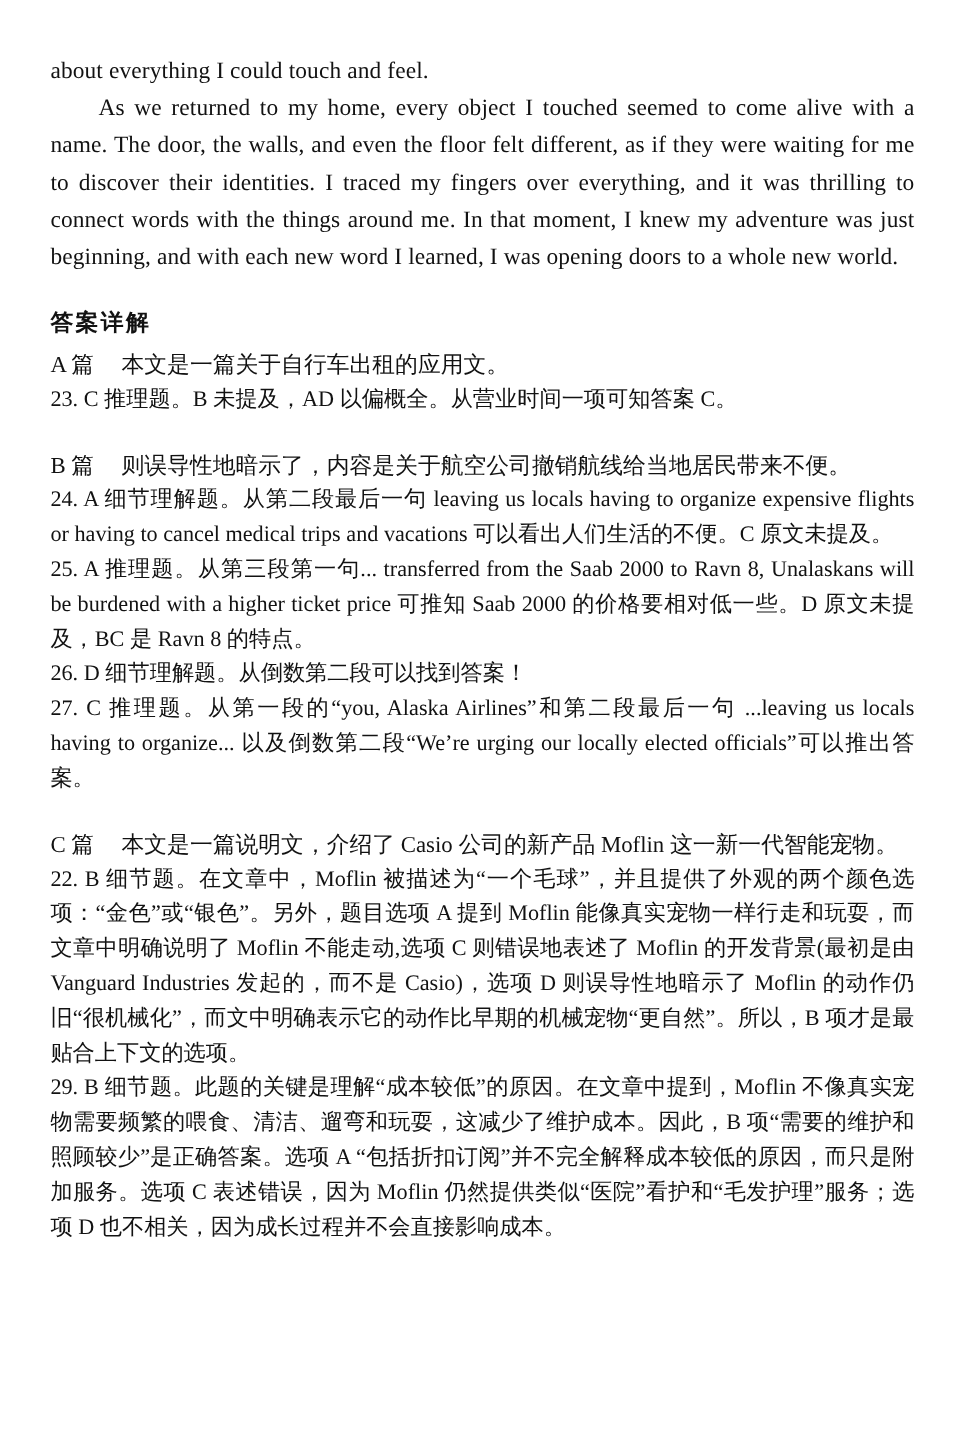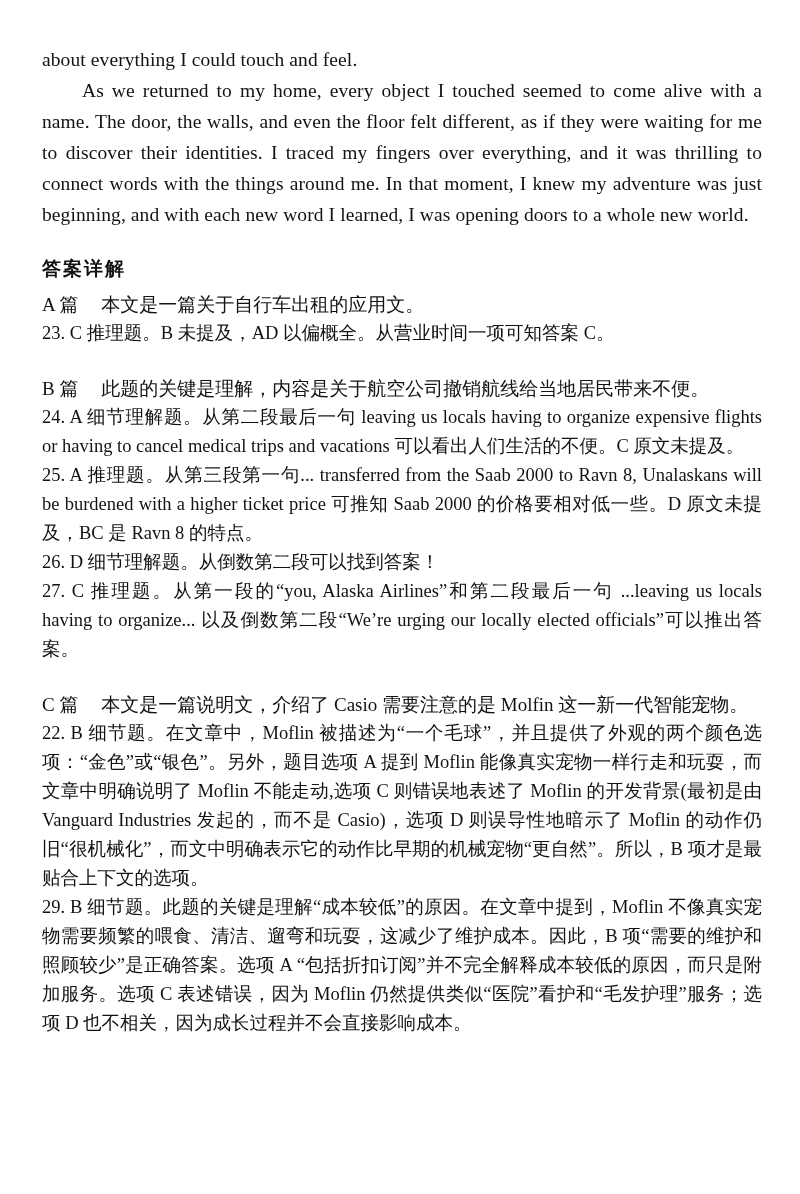--- a/index.html
+++ b/index.html
@@ -74,26 +74,26 @@
   </div>
 
   <h2 class="answer-heading">答案详解</h2>
 
   <div class="section">
     <p class="section-intro"><span class="section-label">A 篇</span><span>本文是一篇关于自行车出租的应用文。</span></p>
     <p class="answer-item">23. C 推理题。B 未提及，AD 以偏概全。从营业时间一项可知答案 C。</p>
   </div>
 
   <div class="section section-gap">
-    <p class="section-intro"><span class="section-label">B 篇</span><span>此题的关键是理解，内容是关于航空公司撤销航线给当地居民带来不便。</span></p>
+    <p class="section-intro"><span class="section-label">B 篇</span><span>则误导性地暗示了，内容是关于航空公司撤销航线给当地居民带来不便。</span></p>
     <p class="answer-item">24. A 细节理解题。从第二段最后一句 leaving us locals having to organize expensive flights or having to cancel medical trips and vacations 可以看出人们生活的不便。C 原文未提及。</p>
     <p class="answer-item">25. A 推理题。从第三段第一句... transferred from the Saab 2000 to Ravn 8, Unalaskans will be burdened with a higher ticket price 可推知 Saab 2000 的价格要相对低一些。D 原文未提及，BC 是 Ravn 8 的特点。</p>
     <p class="answer-item">26. D 细节理解题。从倒数第二段可以找到答案！</p>
     <p class="answer-item">27. C 推理题。从第一段的“you, Alaska Airlines”和第二段最后一句 ...leaving us locals having to organize... 以及倒数第二段“We’re urging our locally elected officials”可以推出答案。</p>
   </div>
 
   <div class="section section-gap">
-    <p class="section-intro"><span class="section-label">C 篇</span><span>本文是一篇说明文，介绍了 Casio 需要注意的是 Molfin 这一新一代智能宠物。</span></p>
+    <p class="section-intro"><span class="section-label">C 篇</span><span>本文是一篇说明文，介绍了 Casio 公司的新产品 Moflin 这一新一代智能宠物。</span></p>
     <p class="answer-item">22. B 细节题。在文章中，Moflin 被描述为“一个毛球”，并且提供了外观的两个颜色选项：“金色”或“银色”。另外，题目选项 A 提到 Moflin 能像真实宠物一样行走和玩耍，而文章中明确说明了 Moflin 不能走动,选项 C 则错误地表述了 Moflin 的开发背景(最初是由 Vanguard Industries 发起的，而不是 Casio)，选项 D 则误导性地暗示了 Moflin 的动作仍旧“很机械化”，而文中明确表示它的动作比早期的机械宠物“更自然”。所以，B 项才是最贴合上下文的选项。</p>
     <p class="answer-item">29. B 细节题。此题的关键是理解“成本较低”的原因。在文章中提到，Moflin 不像真实宠物需要频繁的喂食、清洁、遛弯和玩耍，这减少了维护成本。因此，B 项“需要的维护和照顾较少”是正确答案。选项 A “包括折扣订阅”并不完全解释成本较低的原因，而只是附加服务。选项 C 表述错误，因为 Moflin 仍然提供类似“医院”看护和“毛发护理”服务；选项 D 也不相关，因为成长过程并不会直接影响成本。</p>
   </div>
 
 </div>
 
 </body></html>

